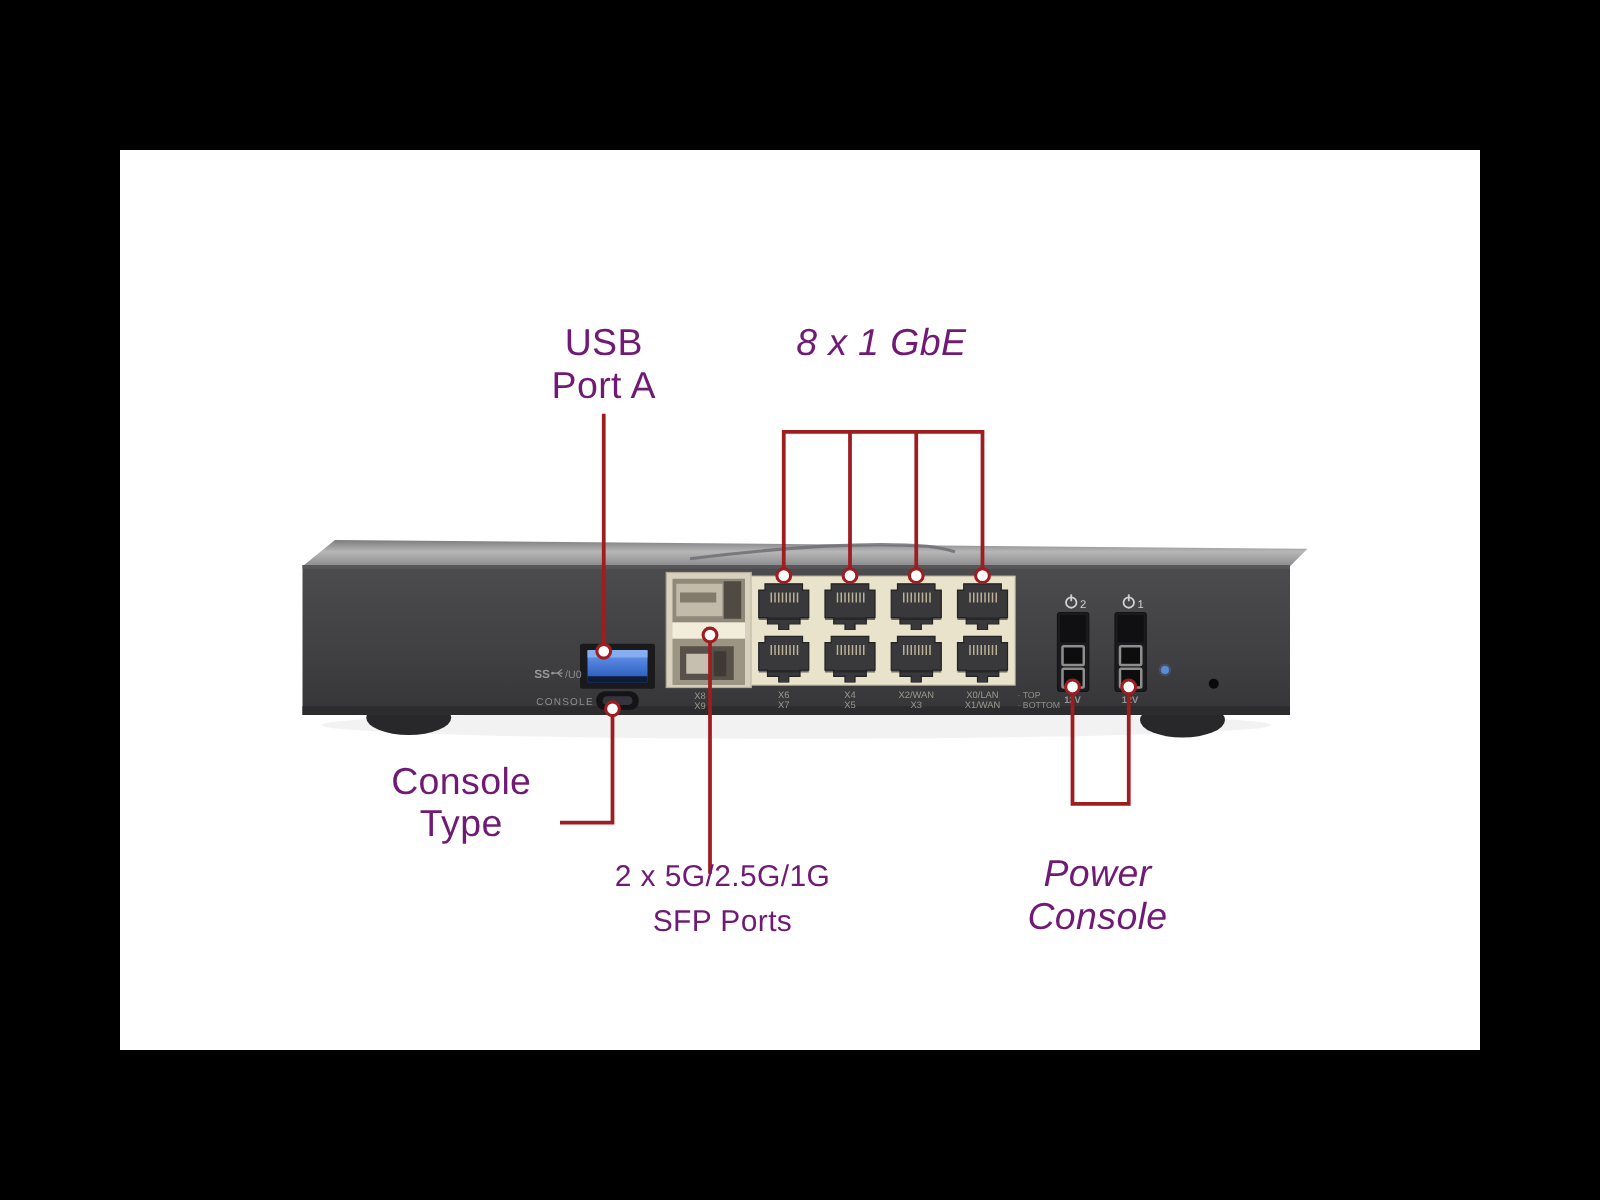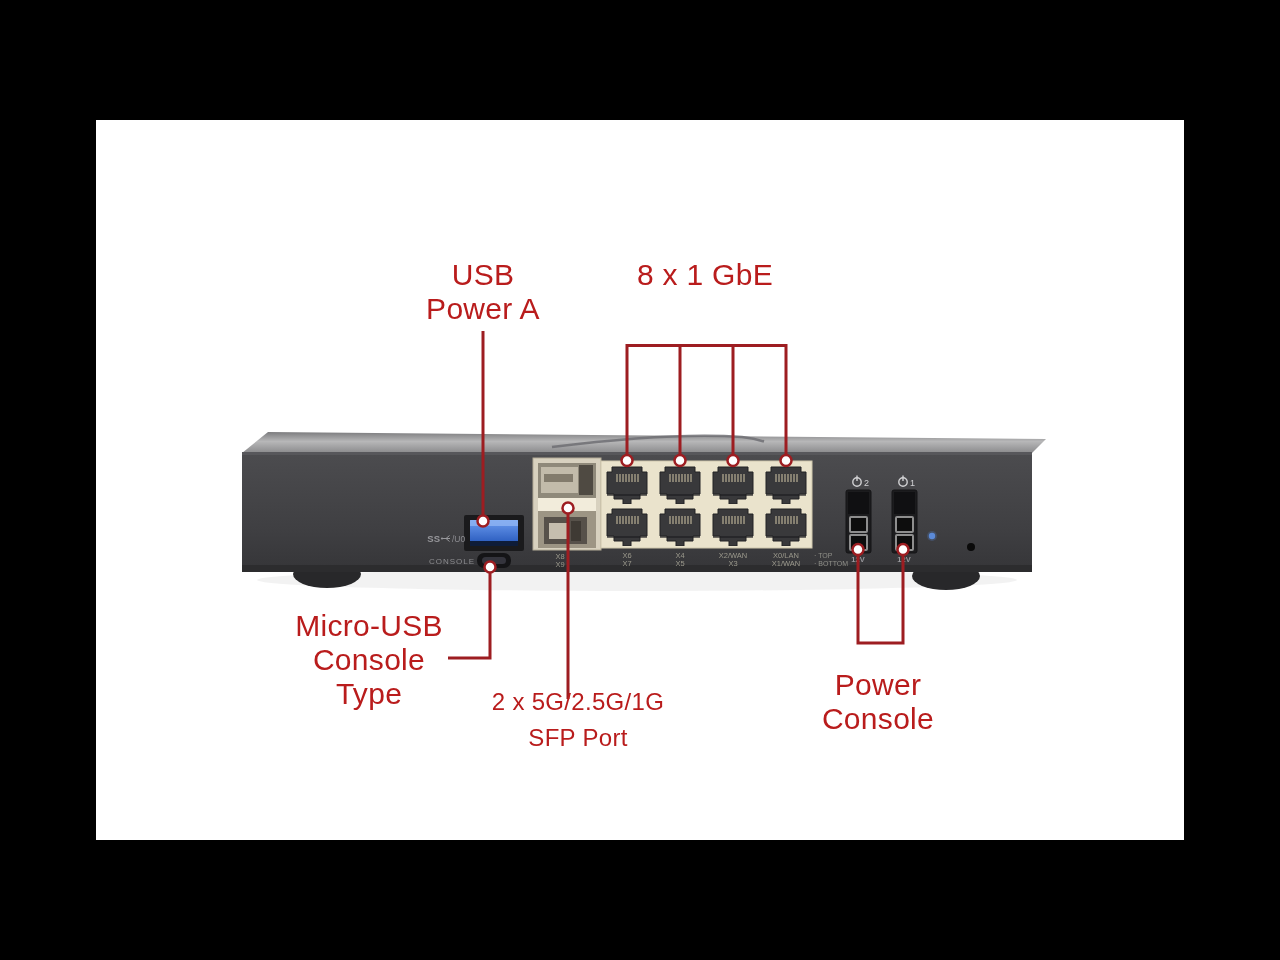--- a/index.html
+++ b/index.html
@@ -1,27 +1,27 @@
 <!DOCTYPE html>
 <html><head>
 <meta charset="utf-8">
 <style>
   html,body{margin:0;padding:0;background:#000;}
   .page{position:relative;width:1280px;height:960px;background:#000;overflow:hidden;
         font-family:"Liberation Sans", sans-serif;}
   .canvas{position:absolute;left:96px;top:120px;width:1088px;height:720px;background:#ffffff;}
   .scene{position:absolute;left:0;top:0;width:1088px;height:720px;display:block;}
-  .callout{position:absolute;color:#b91c1c;text-align:center;font-weight:400;
+  .callout{position:absolute;color:#701a75;text-align:center;font-weight:400;
            letter-spacing:0.3px;white-space:nowrap;}
   .callout div{width:100%;}
   .c-usb{left:277px;top:138px;width:220px;font-size:30px;line-height:34px;}
-  .c-copper{left:459px;top:131px;width:300px;font-size:30px;line-height:48px;}
+  .c-copper{left:459px;top:131px;width:300px;font-size:30px;line-height:48px;font-style:italic;}
   .c-micro{left:143px;top:489px;width:260px;font-size:30px;line-height:34px;}
   .c-sfp{left:322px;top:564px;width:320px;font-size:24px;line-height:36px;}
-  .c-power{left:662px;top:548px;width:240px;font-size:30px;line-height:34px;}
+  .c-power{left:662px;top:563px;width:240px;font-size:30px;line-height:34px;font-style:italic;}
   .tinytext{font-family:"Liberation Sans", sans-serif;}
 </style>
 </head>
 <body>
 
 <div class="page">
   <div class="canvas">
 
     <svg class="scene" viewBox="96 120 1088 720" xmlns="http://www.w3.org/2000/svg">
       <defs>
@@ -179,33 +179,32 @@
         <circle cx="786" cy="460.5" r="5.5"></circle>
         <circle cx="490" cy="567" r="5.5"></circle>
         <circle cx="568" cy="508" r="5.5"></circle>
         <circle cx="858" cy="549.5" r="5.5"></circle>
         <circle cx="903" cy="549.5" r="5.5"></circle>
       </g>
     </svg>
 
     <div class="callout c-usb">
       <div>USB</div>
-      <div>Power A</div>
+      <div>Port A</div>
     </div>
     <div class="callout c-copper">
       <div>8 x 1 GbE</div>
     </div>
     <div class="callout c-micro">
-      <div>Micro-USB</div>
       <div>Console</div>
       <div>Type</div>
     </div>
     <div class="callout c-sfp">
       <div>2 x 5G/2.5G/1G</div>
-      <div>SFP Port</div>
+      <div>SFP Ports</div>
     </div>
     <div class="callout c-power">
       <div>Power</div>
       <div>Console</div>
     </div>
 
   </div>
 </div>
 
 </body></html>

